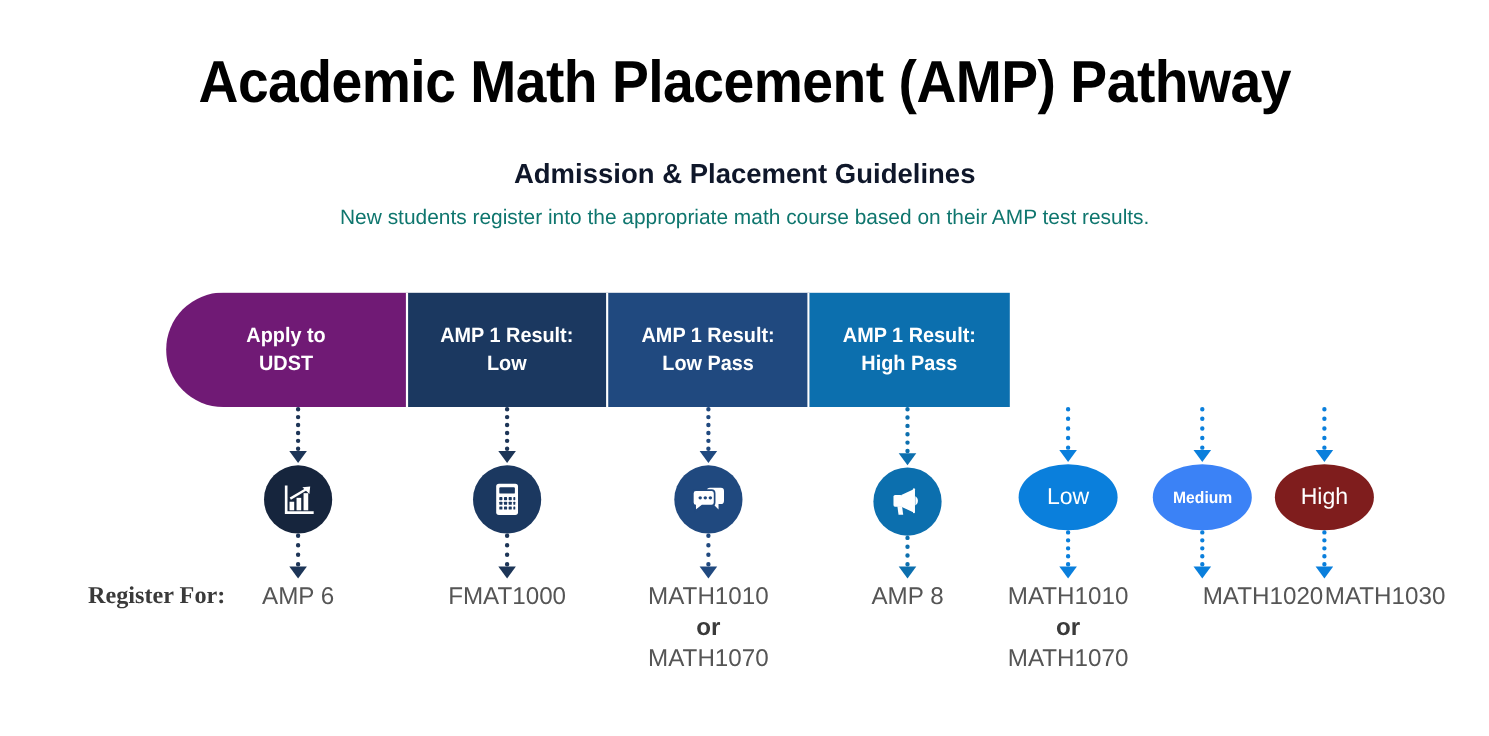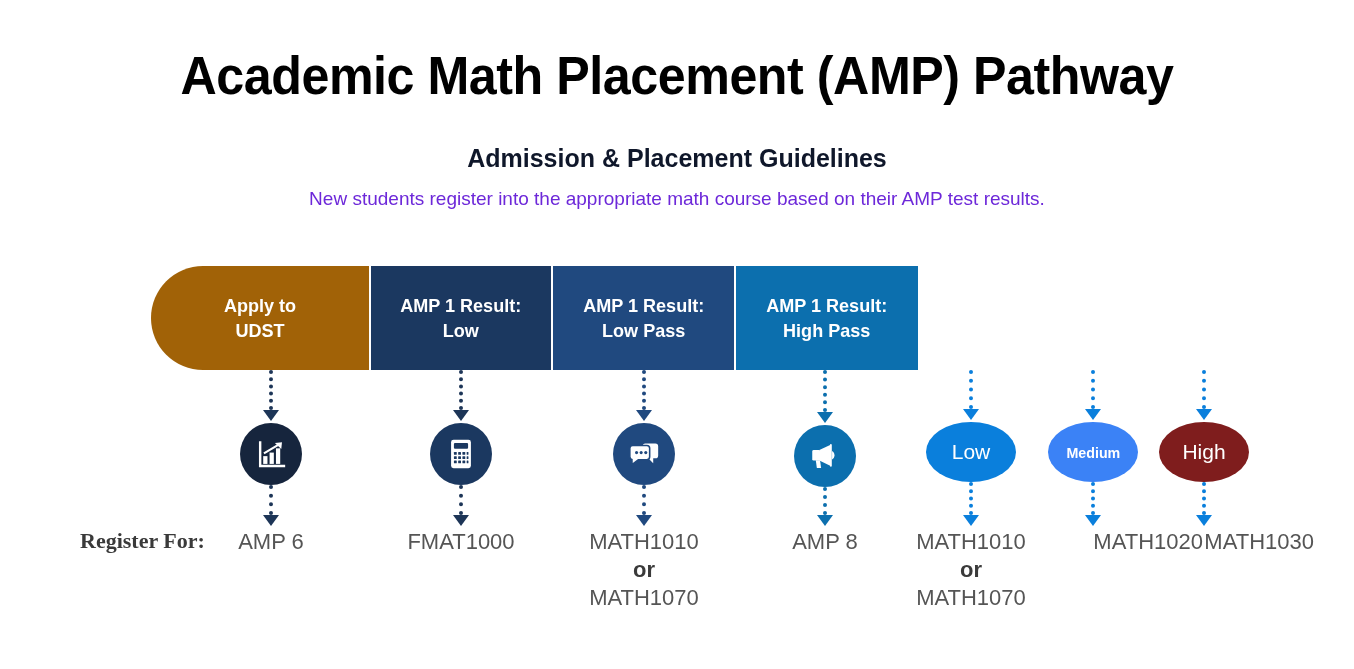--- a/index.html
+++ b/index.html
@@ -46,21 +46,21 @@
   }
   #lede {
     position: absolute;
     left: 0;
     top: 186px;
     width: 1354px;
     text-align: center;
     font-size: 19px;
     line-height: 26px;
     font-weight: normal;
-    color: #6d28d9;
+    color: #0f766e;
   }
 
   
   #pill-bar {
     position: absolute;
     left: 151px;
     top: 266px;
     width: 1130px;
     height: 104px;
     display: flex;
@@ -149,21 +149,21 @@
 </head>
 <body>
 
 <div id="page-title">Academic Math Placement (AMP) Pathway</div>
 
 <div id="subtitle">Admission &amp; Placement Guidelines</div>
 
 <div id="lede">New students register into the appropriate math course based on their AMP test results.</div>
 
 <div id="pill-bar">
-    <div class="seg" style="background: #a16207; width: 220px; flex: 0 0 220px;">
+    <div class="seg" style="background: #701a75; width: 220px; flex: 0 0 220px;">
       <div class="seg-label">Apply to<br><span>UDST</span></div>
     </div>
     <div class="seg" style="background: rgb(27, 56, 96); width: 182px; flex: 0 0 182px;">
       <div class="seg-label">AMP 1 Result:<br><span>Low</span></div>
     </div>
     <div class="seg" style="background: rgb(32, 73, 127); width: 183px; flex: 0 0 183px;">
       <div class="seg-label">AMP 1 Result:<br><span>Low Pass</span></div>
     </div>
     <div class="seg" style="background: rgb(12, 111, 174); width: 182px; flex: 0 0 182px;">
       <div class="seg-label">AMP 1 Result:<br><span>High Pass</span></div>

